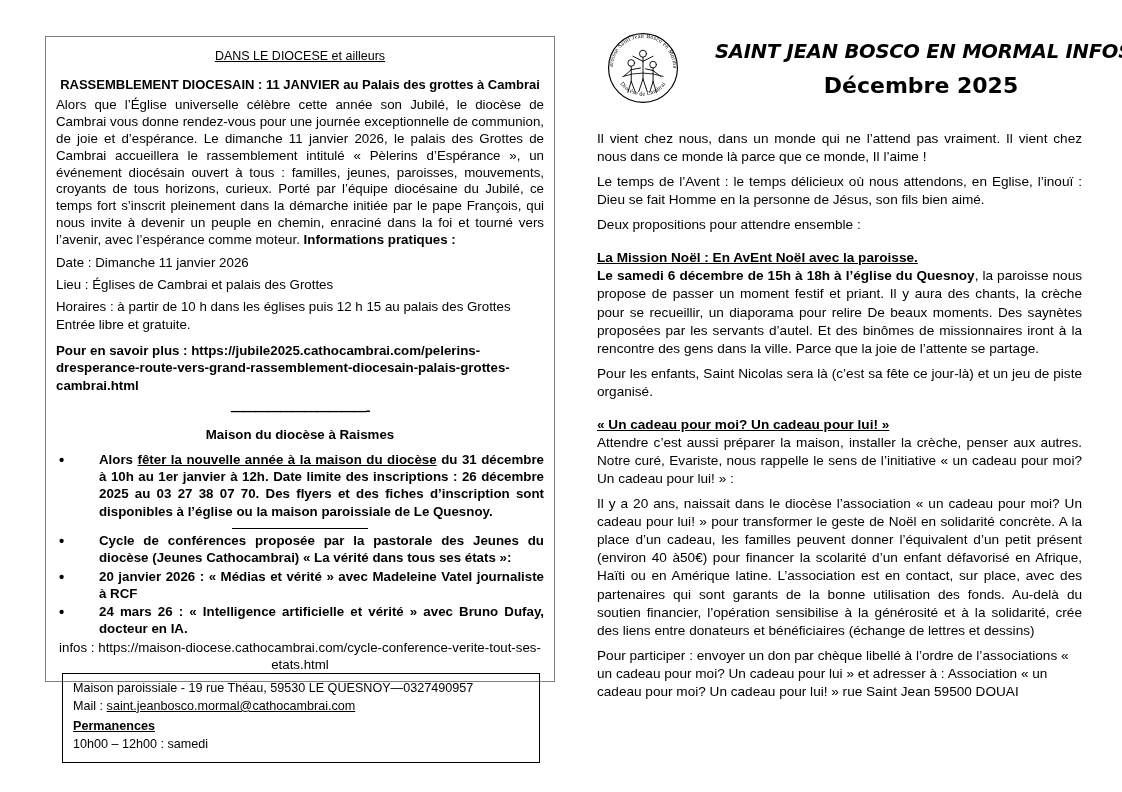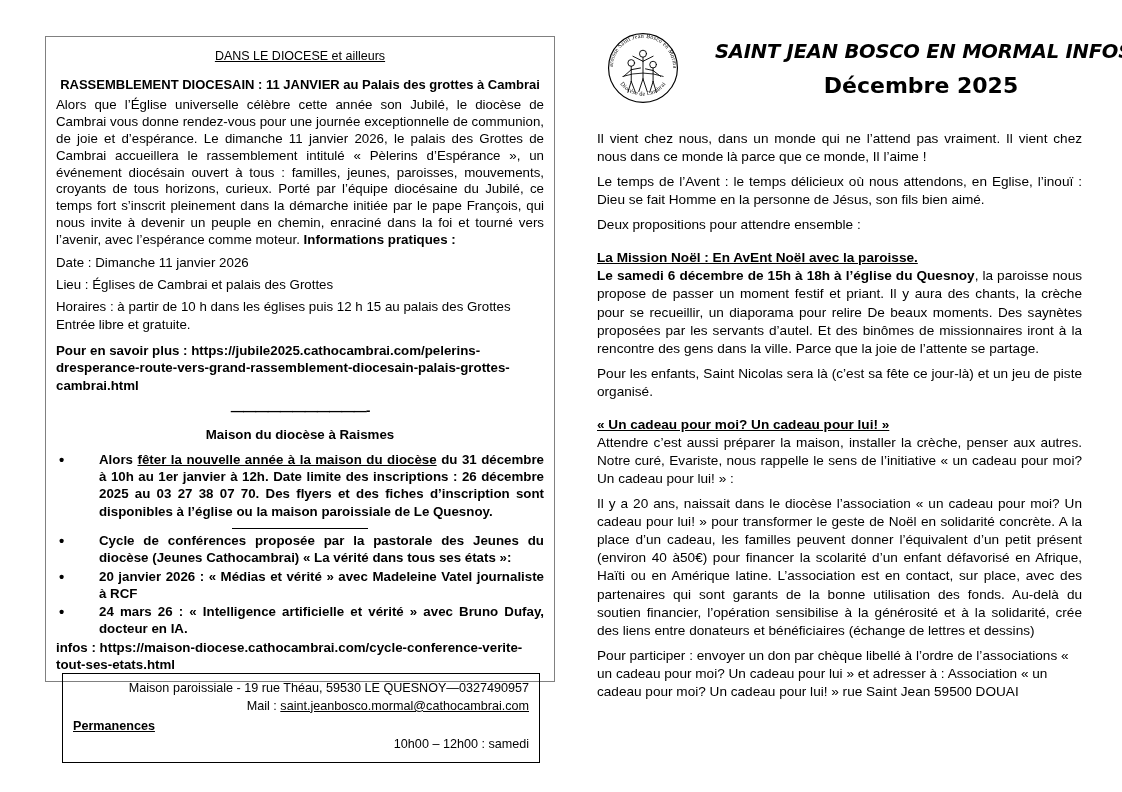--- a/index.html
+++ b/index.html
@@ -177,30 +177,30 @@
   ul.bul > li::before {
     content: "\2022";
     position: absolute;
     left: 3px;
     top: -1px;
     font-size: 15px;
   }
 
   .infos-line {
     font-size: 13.3px;
-    font-weight: bold;
+    font-weight: normal;
     line-height: 1.3;
     margin-top: 1px;
+    text-align: center;
   }
 
   
   .cb-line {
     font-size: 12.6px;
     line-height: 1.42;
-    text-align: right;
   }
   .cb-bold-u { font-weight: bold; text-decoration: underline; }
 
   
   .rp {
     font-size: 13.6px;
     line-height: 1.33;
     margin: 0 0 7px 0;
     text-align: justify;
   }

